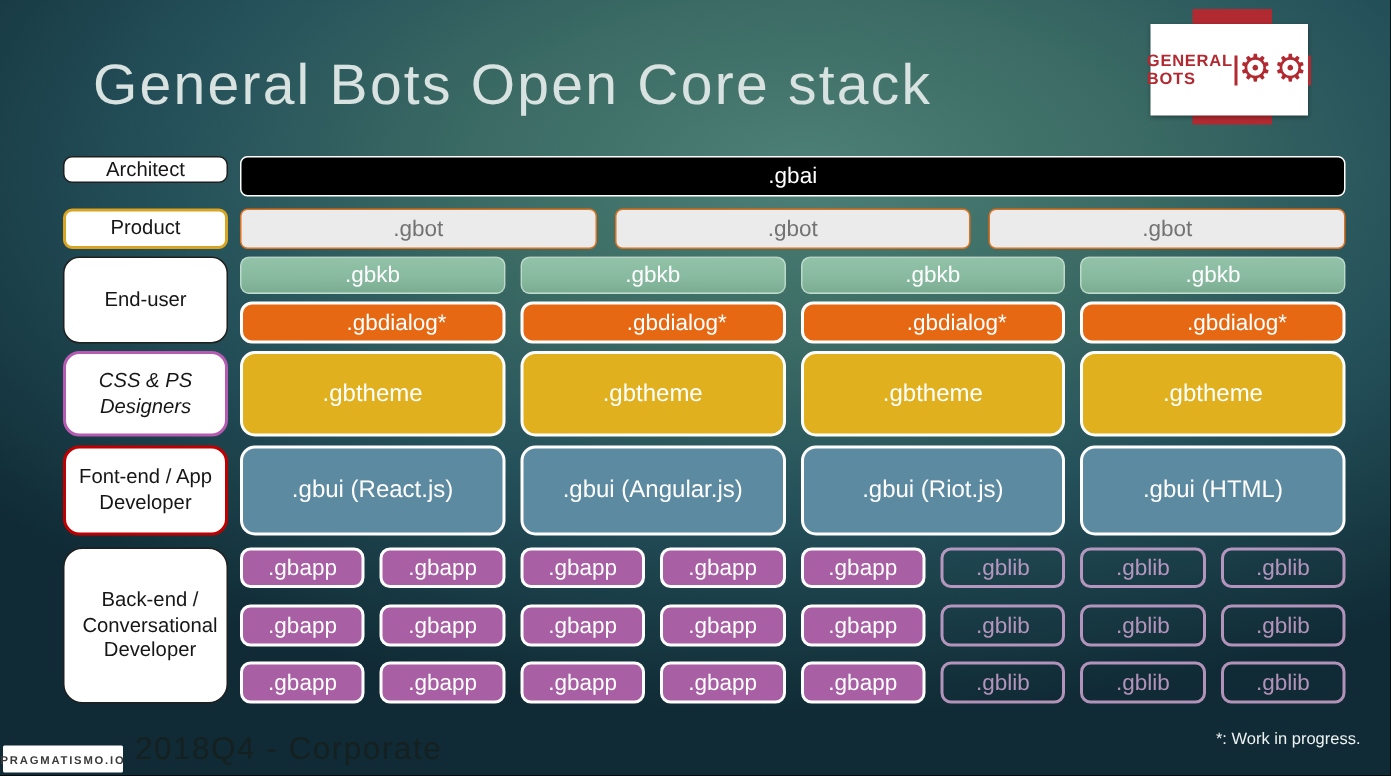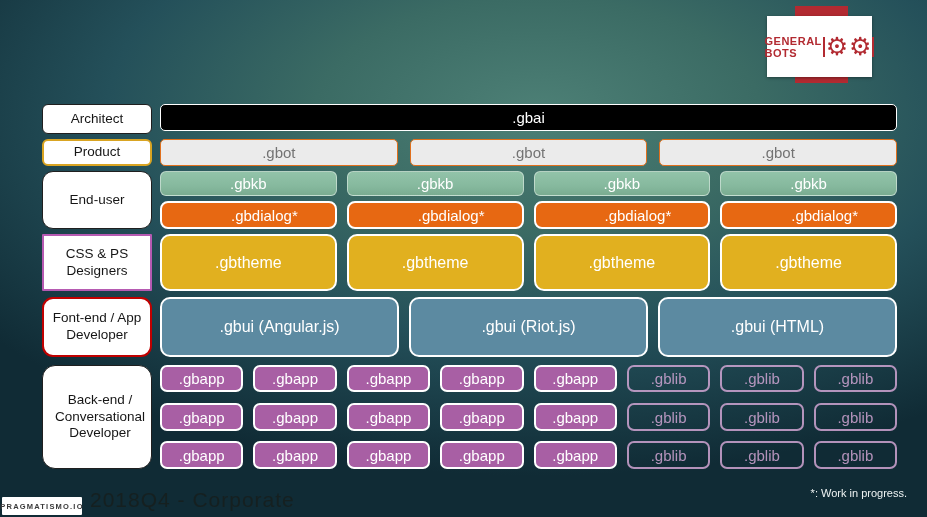--- a/index.html
+++ b/index.html
@@ -25,24 +25,24 @@
   .logotext{color:var(--logo-red);font-weight:bold;font-size:11px;letter-spacing:.5px;}
   .gears{display:flex;align-items:center;gap:1px;color:var(--logo-red);line-height:1;}
   .gears .vline{width:2px;height:20px;background:var(--logo-red);}
   .gears .gear{font-size:25px;color:var(--logo-red);}
   
   .label{
     position:absolute;left:42px;width:110px;background:#ffffff;
     display:flex;align-items:center;justify-content:center;text-align:center;
     font-size:13.5px;color:#161616;padding:0 6px;box-sizing:border-box;line-height:1.25;
   }
-  .lbl-architect{top:104px;height:30px;border:1.5px solid var(--label-dark-border);border-radius:6px;}
+  .lbl-architect{top:104px;height:18px;border:1.5px solid var(--label-dark-border);border-radius:6px;}
   .lbl-product{top:139px;height:27px;border:2px solid var(--label-product-border);border-radius:6px;}
   .lbl-enduser{top:171px;height:58px;border:1.5px solid var(--label-dark-border);border-radius:11px;}
-  .lbl-designers{top:234px;height:57px;border:2px solid var(--label-designers-border);border-radius:1px;}
+  .lbl-designers{top:234px;height:57px;border:2px solid var(--label-designers-border);border-radius:11px;font-style:italic;}
   .lbl-frontend{top:297px;height:60px;border:2px solid var(--label-frontend-border);border-radius:11px;}
   .lbl-backend{top:365px;height:104px;border:1.5px solid var(--label-dark-border);border-radius:13px;padding-left:12px;}
   
   .row{position:absolute;left:160px;width:737px;display:flex;}
   .box{
     flex:1;display:flex;align-items:center;justify-content:center;
     color:#ffffff;font-size:15px;box-sizing:border-box;white-space:nowrap;
   }
   .row-gbai{top:104px;height:27px;}
   .gbai{background:var(--gbai-bg);border:1.5px solid #fff;border-radius:5px;}
@@ -70,20 +70,21 @@
     font-size:7.5px;letter-spacing:1.2px;color:#3a3a3a;font-weight:bold;border-radius:1px;
   }
   .caption{position:absolute;left:90px;top:488px;font-size:21px;letter-spacing:1px;color:rgba(22,32,32,.95);}
   .note{position:absolute;right:20px;top:487px;font-size:11px;color:#eef3f3;}
 </style>
 </head>
 <body>
 
 <div class="slide">
 
+  <h1 class="title">General Bots Open Core stack</h1>
 
   <div class="ribbon"></div>
   <div class="logobox">
     <div class="logotext">GENERAL BOTS</div>
     <div class="gears">
       <span class="vline"></span>
       <span class="gear">⚙</span>
       <span class="gear">⚙</span>
       <span class="vline"></span>
     </div>
@@ -121,20 +122,21 @@
   </div>
 
   <div class="row row-gbtheme">
     <div class="box gbtheme">.gbtheme</div>
     <div class="box gbtheme">.gbtheme</div>
     <div class="box gbtheme">.gbtheme</div>
     <div class="box gbtheme">.gbtheme</div>
   </div>
 
   <div class="row row-gbui">
+    <div class="box gbui">.gbui (React.js)</div>
     <div class="box gbui">.gbui (Angular.js)</div>
     <div class="box gbui">.gbui (Riot.js)</div>
     <div class="box gbui">.gbui (HTML)</div>
   </div>
 
   <div class="row row-gbapp1">
     <div class="box gbapp">.gbapp</div>
     <div class="box gbapp">.gbapp</div>
     <div class="box gbapp">.gbapp</div>
     <div class="box gbapp">.gbapp</div>

